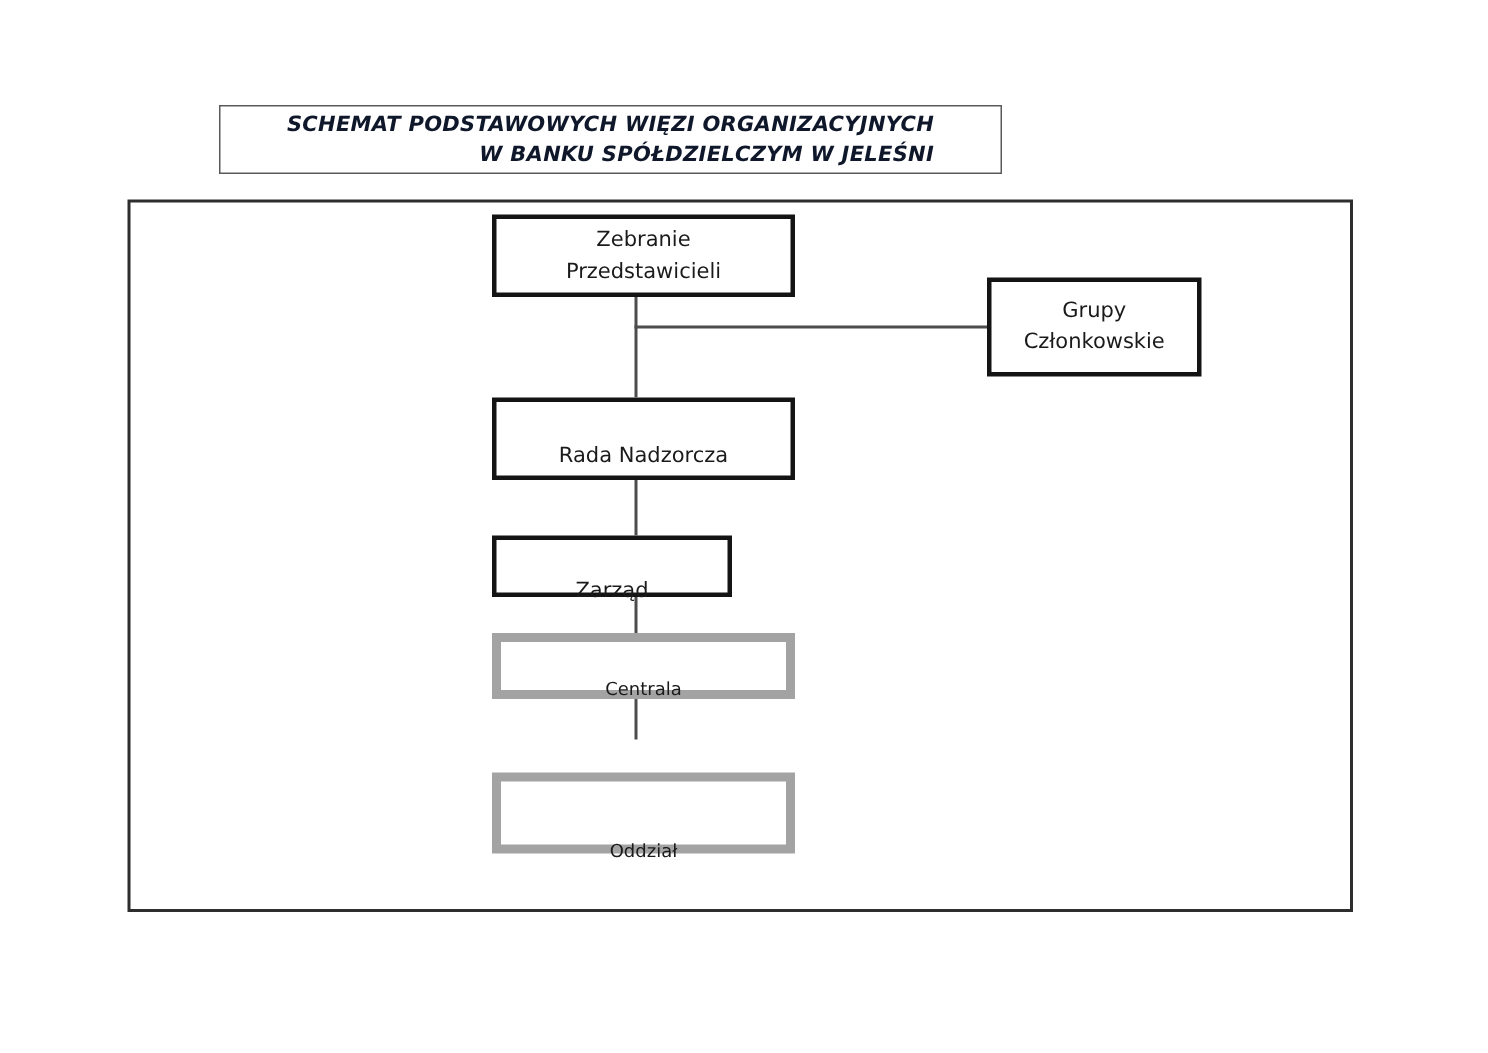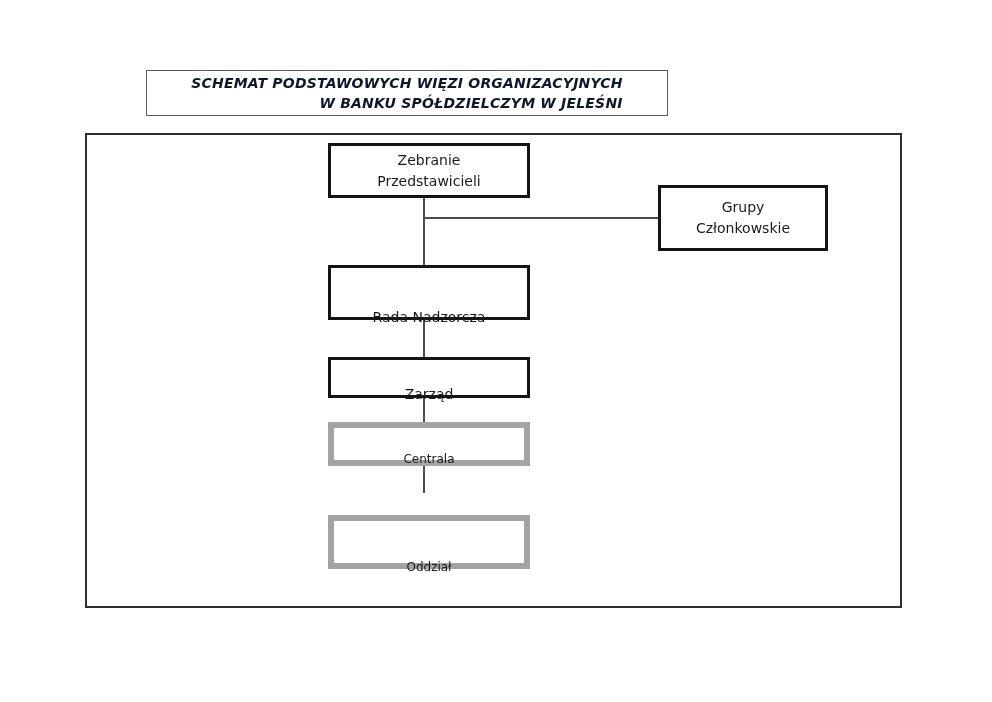--- a/index.html
+++ b/index.html
@@ -62,23 +62,23 @@
     border: 6px solid #a3a3a3;
     font-size: 12px;
     line-height: 16px;
   }
   .node.flex-center {
     display: flex;
     align-items: center;
     justify-content: center;
   }
   .node-zebranie  { left: 328px; top: 143px; width: 202px; height: 55px; }
-  .node-grupy     { left: 658px; top: 185px; width: 170px; height: 66px; }
-  .node-rada      { left: 328px; top: 265px; width: 202px; height: 55px; padding-top: 18px; }
-  .node-zarzad    { left: 328px; top: 357px; width: 202px; height: 41px; padding-top: 3px; }
+  .node-grupy     { left: 658px; top: 185px; width: 143px; height: 66px; }
+  .node-rada      { left: 328px; top: 265px; width: 202px; height: 55px; padding-top: 5px; }
+  .node-zarzad    { left: 328px; top: 357px; width: 160px; height: 41px; padding-top: 3px; }
   .node-centrala  { left: 328px; top: 422px; width: 202px; height: 44px; padding-top: 7px; }
   .node-oddzial   { left: 328px; top: 493px; width: 202px; height: 54px; padding-top: 22px; margin-top: 22px; }
 
   
   .connector { position: absolute; background: #4d4d4d; z-index: 1; }
   .connector.v { width: 2px; }
   .connector.h { height: 2px; }
   .c-zeb-rada        { left: 423px; top: 198px; height: 67px; }
   .c-zeb-grupy       { left: 423px; top: 217px; width: 235px; }
   .c-rada-zarzad     { left: 423px; top: 320px; height: 37px; }

